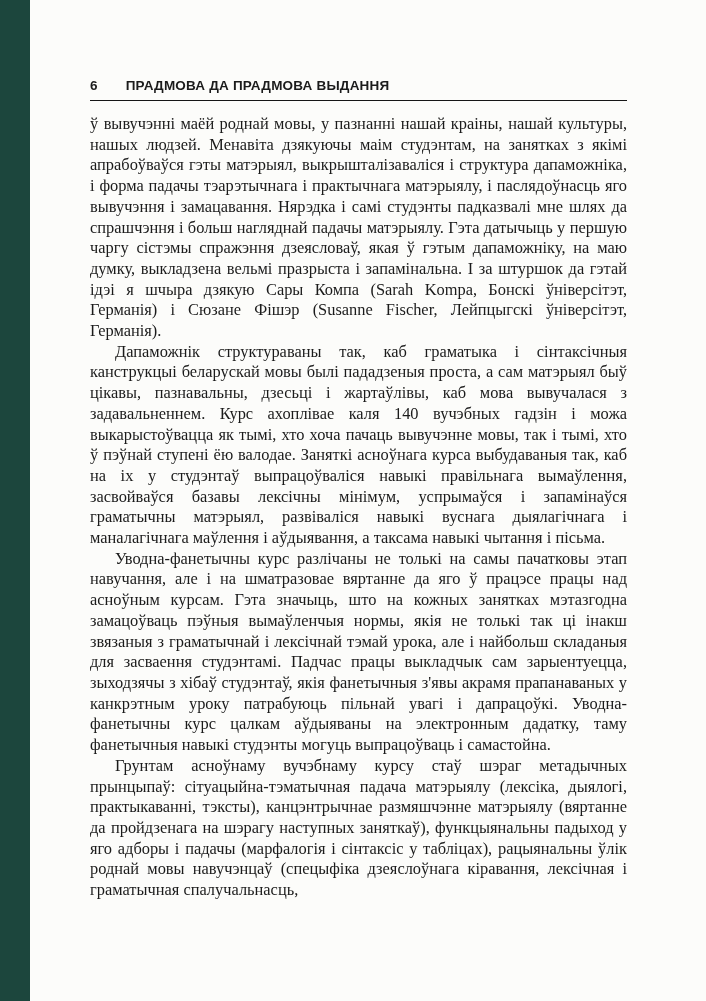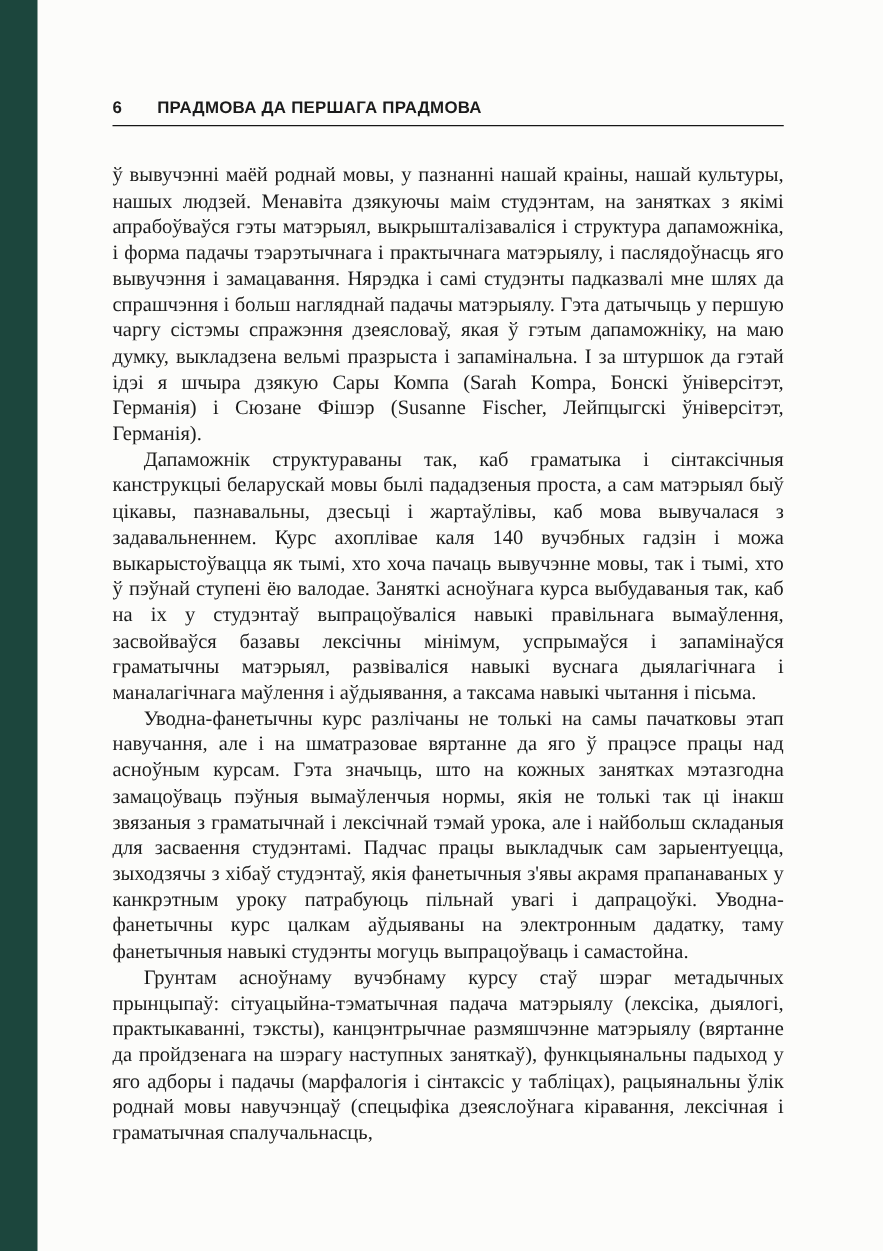--- a/index.html
+++ b/index.html
@@ -39,41 +39,41 @@
   }
   .page-number {
     margin-right: 28px;
   }
   .header-rule {
     border: none;
     border-top: 1.6px solid #161616;
     margin: 7px 0 0 0;
   }
   .page-body {
-    margin-top: 29px;
+    margin-top: 13px;
     font-size: 16.4px;
     line-height: 20.7px;
     text-align: justify;
   }
   .page-body p {
     margin: 0;
   }
   .page-body p.indent {
     text-indent: 25px;
   }
 </style>
 </head>
 <body>
 
 <div class="scan-strip"></div>
 
 <div class="page">
   <header class="page-header">
     <span class="page-number">6</span>
-    <span class="header-title">ПРАДМОВА ДА ПЕРШАГА ПРАДМОВА</span>
+    <span class="header-title">ПРАДМОВА ДА ПРАДМОВА ВЫДАННЯ</span>
   </header>
   <hr class="header-rule">
   <main class="page-body">
       <p>ў вывучэнні маёй роднай мовы, у пазнанні нашай краіны, нашай культуры, нашых людзей. Менавіта дзякуючы маім студэнтам, на занятках з якімі апрабоўваўся гэты матэрыял, выкрышталізаваліся і структура дапаможніка, і форма падачы тэарэтычнага і практычнага матэрыялу, і паслядоўнасць яго вывучэння і замацавання. Нярэдка і самі студэнты падказвалі мне шлях да спрашчэння і больш нагляднай падачы матэрыялу. Гэта датычыць у першую чаргу сістэмы спражэння дзеясловаў, якая ў гэтым дапаможніку, на маю думку, выкладзена вельмі празрыста і запамінальна. І за штуршок да гэтай ідэі я шчыра дзякую Сары Компа (Sarah Kompa, Бонскі ўніверсітэт, Германія) і Сюзане Фішэр (Susanne Fischer, Лейпцыгскі ўніверсітэт, Германія).</p>
       <p class="indent">Дапаможнік структураваны так, каб граматыка і сінтаксічныя канструкцыі беларускай мовы былі пададзеныя проста, а сам матэрыял быў цікавы, пазнавальны, дзесьці і жартаўлівы, каб мова вывучалася з задавальненнем. Курс ахоплівае каля 140 вучэбных гадзін і можа выкарыстоўвацца як тымі, хто хоча пачаць вывучэнне мовы, так і тымі, хто ў пэўнай ступені ёю валодае. Заняткі асноўнага курса выбудаваныя так, каб на іх у студэнтаў выпрацоўваліся навыкі правільнага вымаўлення, засвойваўся базавы лексічны мінімум, успрымаўся і запамінаўся граматычны матэрыял, развіваліся навыкі вуснага дыялагічнага і маналагічнага маўлення і аўдыявання, а таксама навыкі чытання і пісьма.</p>
       <p class="indent">Уводна-фанетычны курс разлічаны не толькі на самы пачатковы этап навучання, але і на шматразовае вяртанне да яго ў працэсе працы над асноўным курсам. Гэта значыць, што на кожных занятках мэтазгодна замацоўваць пэўныя вымаўленчыя нормы, якія не толькі так ці інакш звязаныя з граматычнай і лексічнай тэмай урока, але і найбольш складаныя для засваення студэнтамі. Падчас працы выкладчык сам зарыентуецца, зыходзячы з хібаў студэнтаў, якія фанетычныя з'явы акрамя прапанаваных у канкрэтным уроку патрабуюць пільнай увагі і дапрацоўкі. Уводна-фанетычны курс цалкам аўдыяваны на электронным дадатку, таму фанетычныя навыкі студэнты могуць выпрацоўваць і самастойна.</p>
       <p class="indent">Грунтам асноўнаму вучэбнаму курсу стаў шэраг метадычных прынцыпаў: сітуацыйна-тэматычная падача матэрыялу (лексіка, дыялогі, практыкаванні, тэксты), канцэнтрычнае размяшчэнне матэрыялу (вяртанне да пройдзенага на шэрагу наступных заняткаў), функцыянальны падыход у яго адборы і падачы (марфалогія і сінтаксіс у табліцах), рацыянальны ўлік роднай мовы навучэнцаў (спецыфіка дзеяслоўнага кіравання, лексічная і граматычная спалучальнасць,</p>
     </main>
 </div>
 

